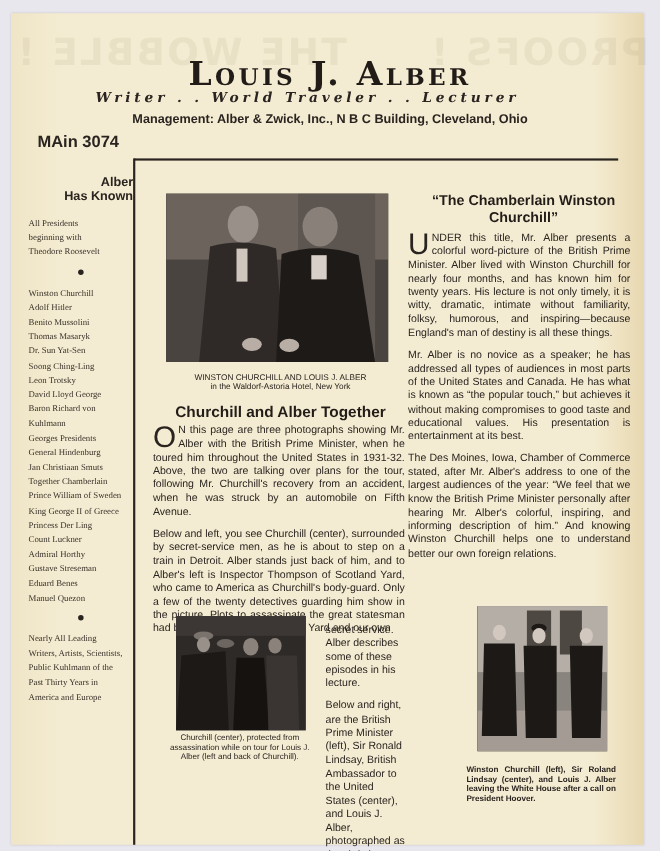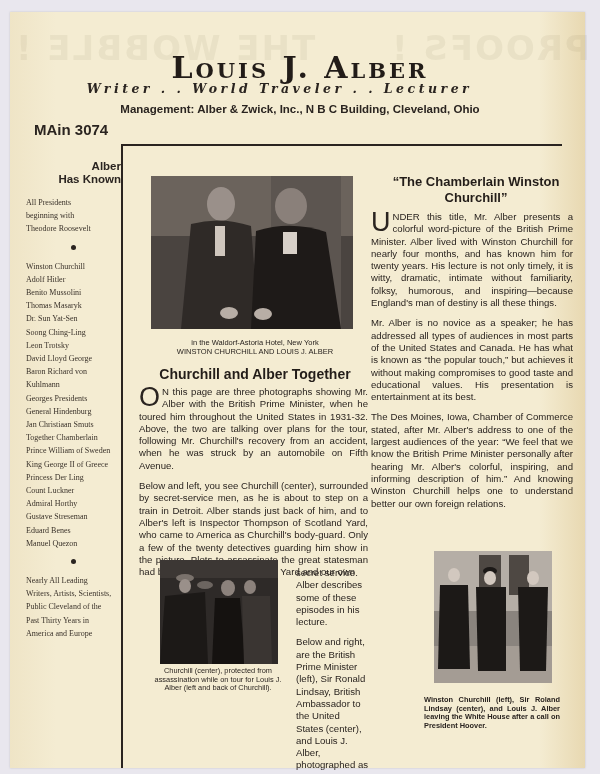--- a/index.html
+++ b/index.html
@@ -75,21 +75,21 @@
       <div>Count Luckner</div>
       <div>Admiral Horthy</div>
       <div>Gustave Streseman</div>
       <div>Eduard Benes</div>
       <div>Manuel Quezon</div>
     </div>
   <div class="dot"></div>
   <div class="side-p" id="g3">
       <div>Nearly All Leading</div>
       <div>Writers, Artists, Scientists,</div>
-      <div>Public Cleveland of the</div>
+      <div>Public Kuhlmann of the</div>
       <div>Past Thirty Years in</div>
       <div>America and Europe</div>
     </div>
 </div>
 
 <div class="photo" style="left:151px;top:176px;width:202px;height:153px;">
   <svg viewBox="0 0 202 153" preserveAspectRatio="none">
     <rect width="202" height="153" fill="#4a4440"></rect>
     <rect x="0" y="0" width="202" height="60" fill="#6b635c"></rect>
     <rect x="120" y="0" width="70" height="153" fill="#5c5550"></rect>
@@ -97,22 +97,22 @@
     <path d="M40 48 Q70 40 100 50 L108 153 L30 153 Z" fill="#2f2a27"></path>
     <rect x="64" y="50" width="10" height="30" fill="#cfc6bd"></rect>
     <ellipse cx="140" cy="30" rx="16" ry="18" fill="#8a807a"></ellipse>
     <path d="M105 55 Q140 44 175 56 L190 153 L100 153 Z" fill="#1e1a18"></path>
     <rect x="132" y="56" width="14" height="22" fill="#d8d0c8"></rect>
     <ellipse cx="78" cy="137" rx="9" ry="6" fill="#b8aea6"></ellipse>
     <ellipse cx="112" cy="138" rx="9" ry="6" fill="#b8aea6"></ellipse>
   </svg>
 </div>
 <div class="cap-upper">
+  <div>WINSTON CHURCHILL AND LOUIS J. ALBER</div>
   <div>in the Waldorf-Astoria Hotel, New York</div>
-  <div>WINSTON CHURCHILL AND LOUIS J. ALBER</div>
 </div>
 
 <div class="h2" style="left:140px;width:230px;top:366px;text-align:center;font-size:14px;">Churchill and Alber Together</div>
 
 <div class="body" style="left:139px;top:386px;width:229px;">
   <p><span class="dropcap">O</span><span>N this page are three photographs showing Mr. Alber with the British Prime Minister, when he toured him throughout the United States in 1931-32. Above, the two are talking over plans for the tour, following Mr. Churchill's recovery from an accident, when he was struck by an automobile on Fifth Avenue.</span></p>
   <p>Below and left, you see Churchill (center), surrounded by secret-service men, as he is about to step on a train in Detroit.  Alber stands just back of him, and to Alber's left is Inspector Thompson of Scotland Yard, who came to America as Churchill's body-guard.  Only a few of the twenty detectives guarding him show in the picture.  Plots to assassinate the great statesman had been unearthed by Scotland Yard and our own</p>
 </div>
 
 <div class="photo" style="left:160px;top:560px;width:118px;height:104px;">

